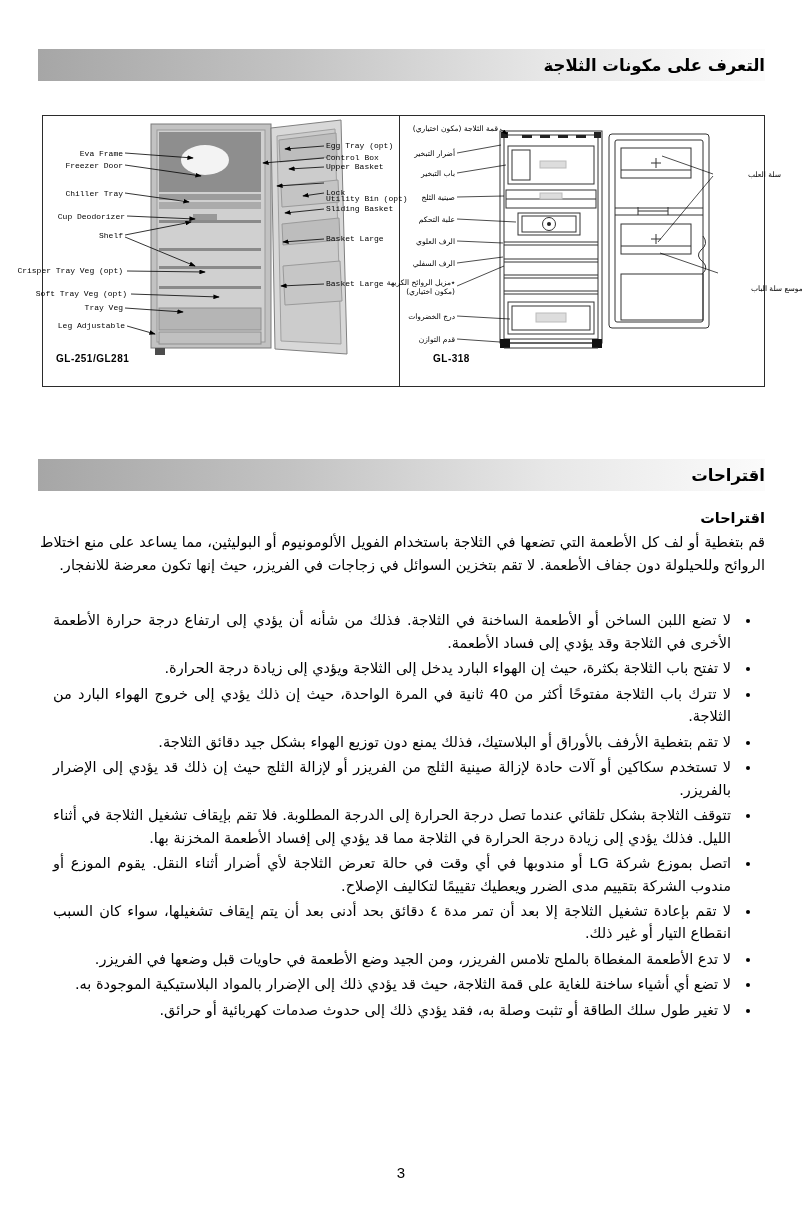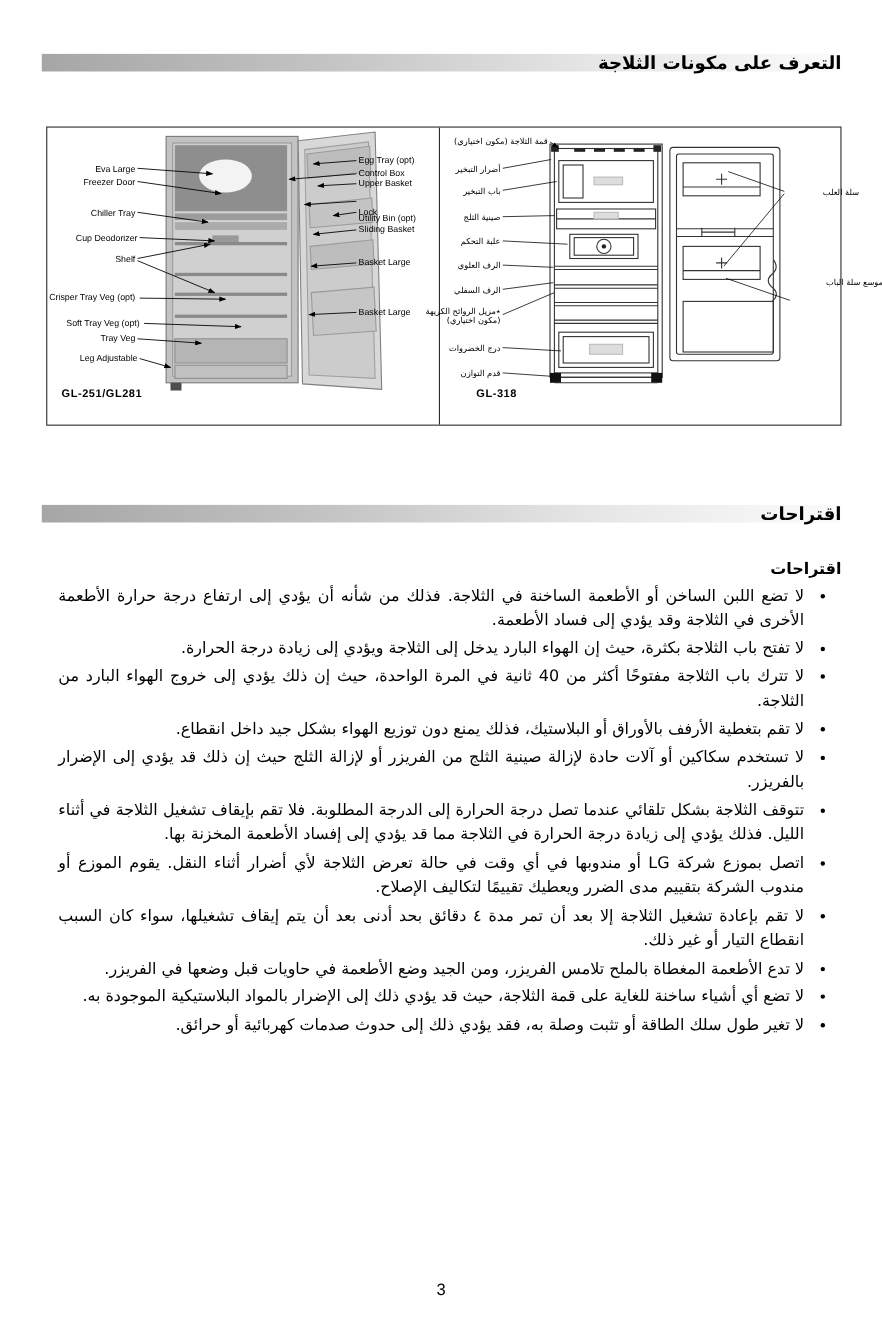--- a/index.html
+++ b/index.html
@@ -1,32 +1,32 @@
 <!DOCTYPE html>
 <html lang="ar"><head>
 <meta charset="utf-8">
 <style>
   html,body{margin:0;padding:0;background:#888;}
   .page{position:relative;width:802px;height:1211px;background:#ffffff;margin:0 auto;overflow:hidden;
         font-family:"Liberation Sans",sans-serif;color:#000;}
-  .gradient-bar{position:absolute;left:38px;width:727px;height:16px;
+  .gradient-bar{position:absolute;left:38px;width:727px;height:32px;
         background:linear-gradient(90deg,#a6a6a6 0%,#c3c3c3 35%,#e7e7e7 70%,#fbfbfb 100%);
         display:flex;align-items:center;justify-content:flex-end;}
   .bar1{top:49px;}
   .bar2{top:459px;}
   .bar-title{font-family:"DejaVu Sans",sans-serif;font-weight:bold;font-size:16.5px;
         direction:rtl;padding-left:4px;white-space:nowrap;}
   .diagram-box{position:absolute;top:115px;left:42px;width:721px;height:270px;
         border:1px solid #2b2b2b;display:flex;background:#fff;}
   .panel{position:relative;height:100%;}
   .panel-left{width:356px;border-right:1px solid #2b2b2b;}
   .panel-right{flex:1;}
   .panel svg{position:absolute;top:0;left:0;}
   .lbl{position:absolute;font-size:8px;line-height:10px;color:#000;white-space:nowrap;}
-  .lbl-en{font-family:Liberation Sans, sans-serif;}
+  .lbl-en{font-family:Liberation Mono, monospace;}
   .lbl-ar{font-family:"DejaVu Sans",sans-serif;font-size:7.5px;direction:rtl;padding-left:33px;}
   .model-label{position:absolute;top:237px;font-weight:bold;font-size:10px;
         font-family:"Liberation Sans",sans-serif;letter-spacing:.5px;}
   .note{position:absolute;top:390px;left:40px;font-size:10.5px;color:#000;}
   .content{position:absolute;top:510px;left:40px;width:725px;direction:rtl;
         font-family:"DejaVu Sans",sans-serif;font-size:14.5px;color:#000;}
   .content-heading{font-weight:bold;font-size:14.5px;margin:0 0 5px 0;}
   .intro{margin:0 0 32px 0;line-height:1.6;text-align:justify;}
   ul.bullets{margin:0;padding:0 30px 0 0;list-style:disc;}
   ul.bullets li{margin-bottom:3px;line-height:1.55;text-align:justify;padding-right:4px;margin-left:13px;}
@@ -89,21 +89,21 @@
           <line x1="281" y1="42" x2="220" y2="47" marker-end="url(#ah1)"></line>
           <line x1="281" y1="51" x2="246" y2="53" marker-end="url(#ah1)"></line>
           <line x1="281" y1="67" x2="234" y2="70" marker-end="url(#ah1)"></line>
           <line x1="281" y1="77" x2="260" y2="80" marker-end="url(#ah1)"></line>
           <line x1="281" y1="93" x2="242" y2="97" marker-end="url(#ah1)"></line>
           <line x1="281" y1="123" x2="240" y2="126" marker-end="url(#ah1)"></line>
           <line x1="281" y1="168" x2="238" y2="170" marker-end="url(#ah1)"></line>
         </g>
       </svg>
 
-      <div class="lbl lbl-en" style="top:33px;right:276px">Eva Large</div>
+      <div class="lbl lbl-en" style="top:33px;right:276px">Eva Frame</div>
       <div class="lbl lbl-en" style="top:45px;right:276px">Freezer Door</div>
       <div class="lbl lbl-en" style="top:73px;right:276px">Chiller Tray</div>
       <div class="lbl lbl-en" style="top:96px;right:274px">Cup Deodorizer</div>
       <div class="lbl lbl-en" style="top:115px;right:276px">Shelf</div>
       <div class="lbl lbl-en" style="top:150px;right:276px">Crisper Tray Veg (opt)</div>
       <div class="lbl lbl-en" style="top:173px;right:272px">Soft Tray Veg (opt)</div>
       <div class="lbl lbl-en" style="top:187px;right:276px">Tray Veg</div>
       <div class="lbl lbl-en" style="top:205px;right:274px">Leg Adjustable</div>
 
       <div class="lbl lbl-en" style="top:25px;left:283px">Egg Tray (opt)</div>
@@ -204,38 +204,39 @@
       <div class="lbl lbl-ar" style="top:77px;right:309px">صينية الثلج</div>
       <div class="lbl lbl-ar" style="top:99px;right:309px">علبة التحكم</div>
       <div class="lbl lbl-ar" style="top:121px;right:309px">الرف العلوي</div>
       <div class="lbl lbl-ar" style="top:143px;right:309px">الرف السفلي</div>
       <div class="lbl lbl-ar" style="top:162px;right:309px">٭مزيل الروائح الكريهة</div>
       <div class="lbl lbl-ar" style="top:171px;right:309px">(مكون اختياري)</div>
       <div class="lbl lbl-ar" style="top:196px;right:309px">درج الخضروات</div>
       <div class="lbl lbl-ar" style="top:219px;right:309px">قدم التوازن</div>
 
       <div class="lbl lbl-ar" style="top:54px;left:315px">سلة العلب</div>
-      <div class="lbl lbl-ar" style="top:136px;left:318px">موسع سلة الباب</div>
+      <div class="lbl lbl-ar" style="top:168px;left:318px">موسع سلة الباب</div>
 
       <div class="model-label" style="left:33px">GL-318</div>
     </div>
   </div>
 
 
   <div class="gradient-bar bar2">
     <span class="bar-title">اقتراحات</span>
   </div>
 
   <div class="content">
     <div class="content-heading">اقتراحات</div>
+    <p class="intro">قم بتغطية أو لف كل الأطعمة التي تضعها في الثلاجة باستخدام الفويل الألومونيوم أو البوليثين، مما يساعد على منع اختلاط الروائح وللحيلولة دون جفاف الأطعمة. لا تقم بتخزين السوائل في زجاجات في الفريزر، حيث إنها تكون معرضة للانفجار.</p>
     <ul class="bullets">
       <li>لا تضع اللبن الساخن أو الأطعمة الساخنة في الثلاجة. فذلك من شأنه أن يؤدي إلى ارتفاع درجة حرارة الأطعمة الأخرى في الثلاجة وقد يؤدي إلى فساد الأطعمة.</li>
       <li>لا تفتح باب الثلاجة بكثرة، حيث إن الهواء البارد يدخل إلى الثلاجة ويؤدي إلى زيادة درجة الحرارة.</li>
       <li>لا تترك باب الثلاجة مفتوحًا أكثر من 40 ثانية في المرة الواحدة، حيث إن ذلك يؤدي إلى خروج الهواء البارد من الثلاجة.</li>
-      <li>لا تقم بتغطية الأرفف بالأوراق أو البلاستيك، فذلك يمنع دون توزيع الهواء بشكل جيد داخل انقطاع.</li>
+      <li>لا تقم بتغطية الأرفف بالأوراق أو البلاستيك، فذلك يمنع دون توزيع الهواء بشكل جيد دقائق الثلاجة.</li>
       <li>لا تستخدم سكاكين أو آلات حادة لإزالة صينية الثلج من الفريزر أو لإزالة الثلج حيث إن ذلك قد يؤدي إلى الإضرار بالفريزر.</li>
       <li>تتوقف الثلاجة بشكل تلقائي عندما تصل درجة الحرارة إلى الدرجة المطلوبة. فلا تقم بإيقاف تشغيل الثلاجة في أثناء الليل. فذلك يؤدي إلى زيادة درجة الحرارة في الثلاجة مما قد يؤدي إلى إفساد الأطعمة المخزنة بها.</li>
       <li>اتصل بموزع شركة LG أو مندوبها في أي وقت في حالة تعرض الثلاجة لأي أضرار أثناء النقل. يقوم الموزع أو مندوب الشركة بتقييم مدى الضرر ويعطيك تقييمًا لتكاليف الإصلاح.</li>
       <li>لا تقم بإعادة تشغيل الثلاجة إلا بعد أن تمر مدة ٤ دقائق بحد أدنى بعد أن يتم إيقاف تشغيلها، سواء كان السبب انقطاع التيار أو غير ذلك.</li>
       <li>لا تدع الأطعمة المغطاة بالملح تلامس الفريزر، ومن الجيد وضع الأطعمة في حاويات قبل وضعها في الفريزر.</li>
       <li>لا تضع أي أشياء ساخنة للغاية على قمة الثلاجة، حيث قد يؤدي ذلك إلى الإضرار بالمواد البلاستيكية الموجودة به.</li>
       <li>لا تغير طول سلك الطاقة أو تثبت وصلة به، فقد يؤدي ذلك إلى حدوث صدمات كهربائية أو حرائق.</li>
     </ul>
   </div>
 

